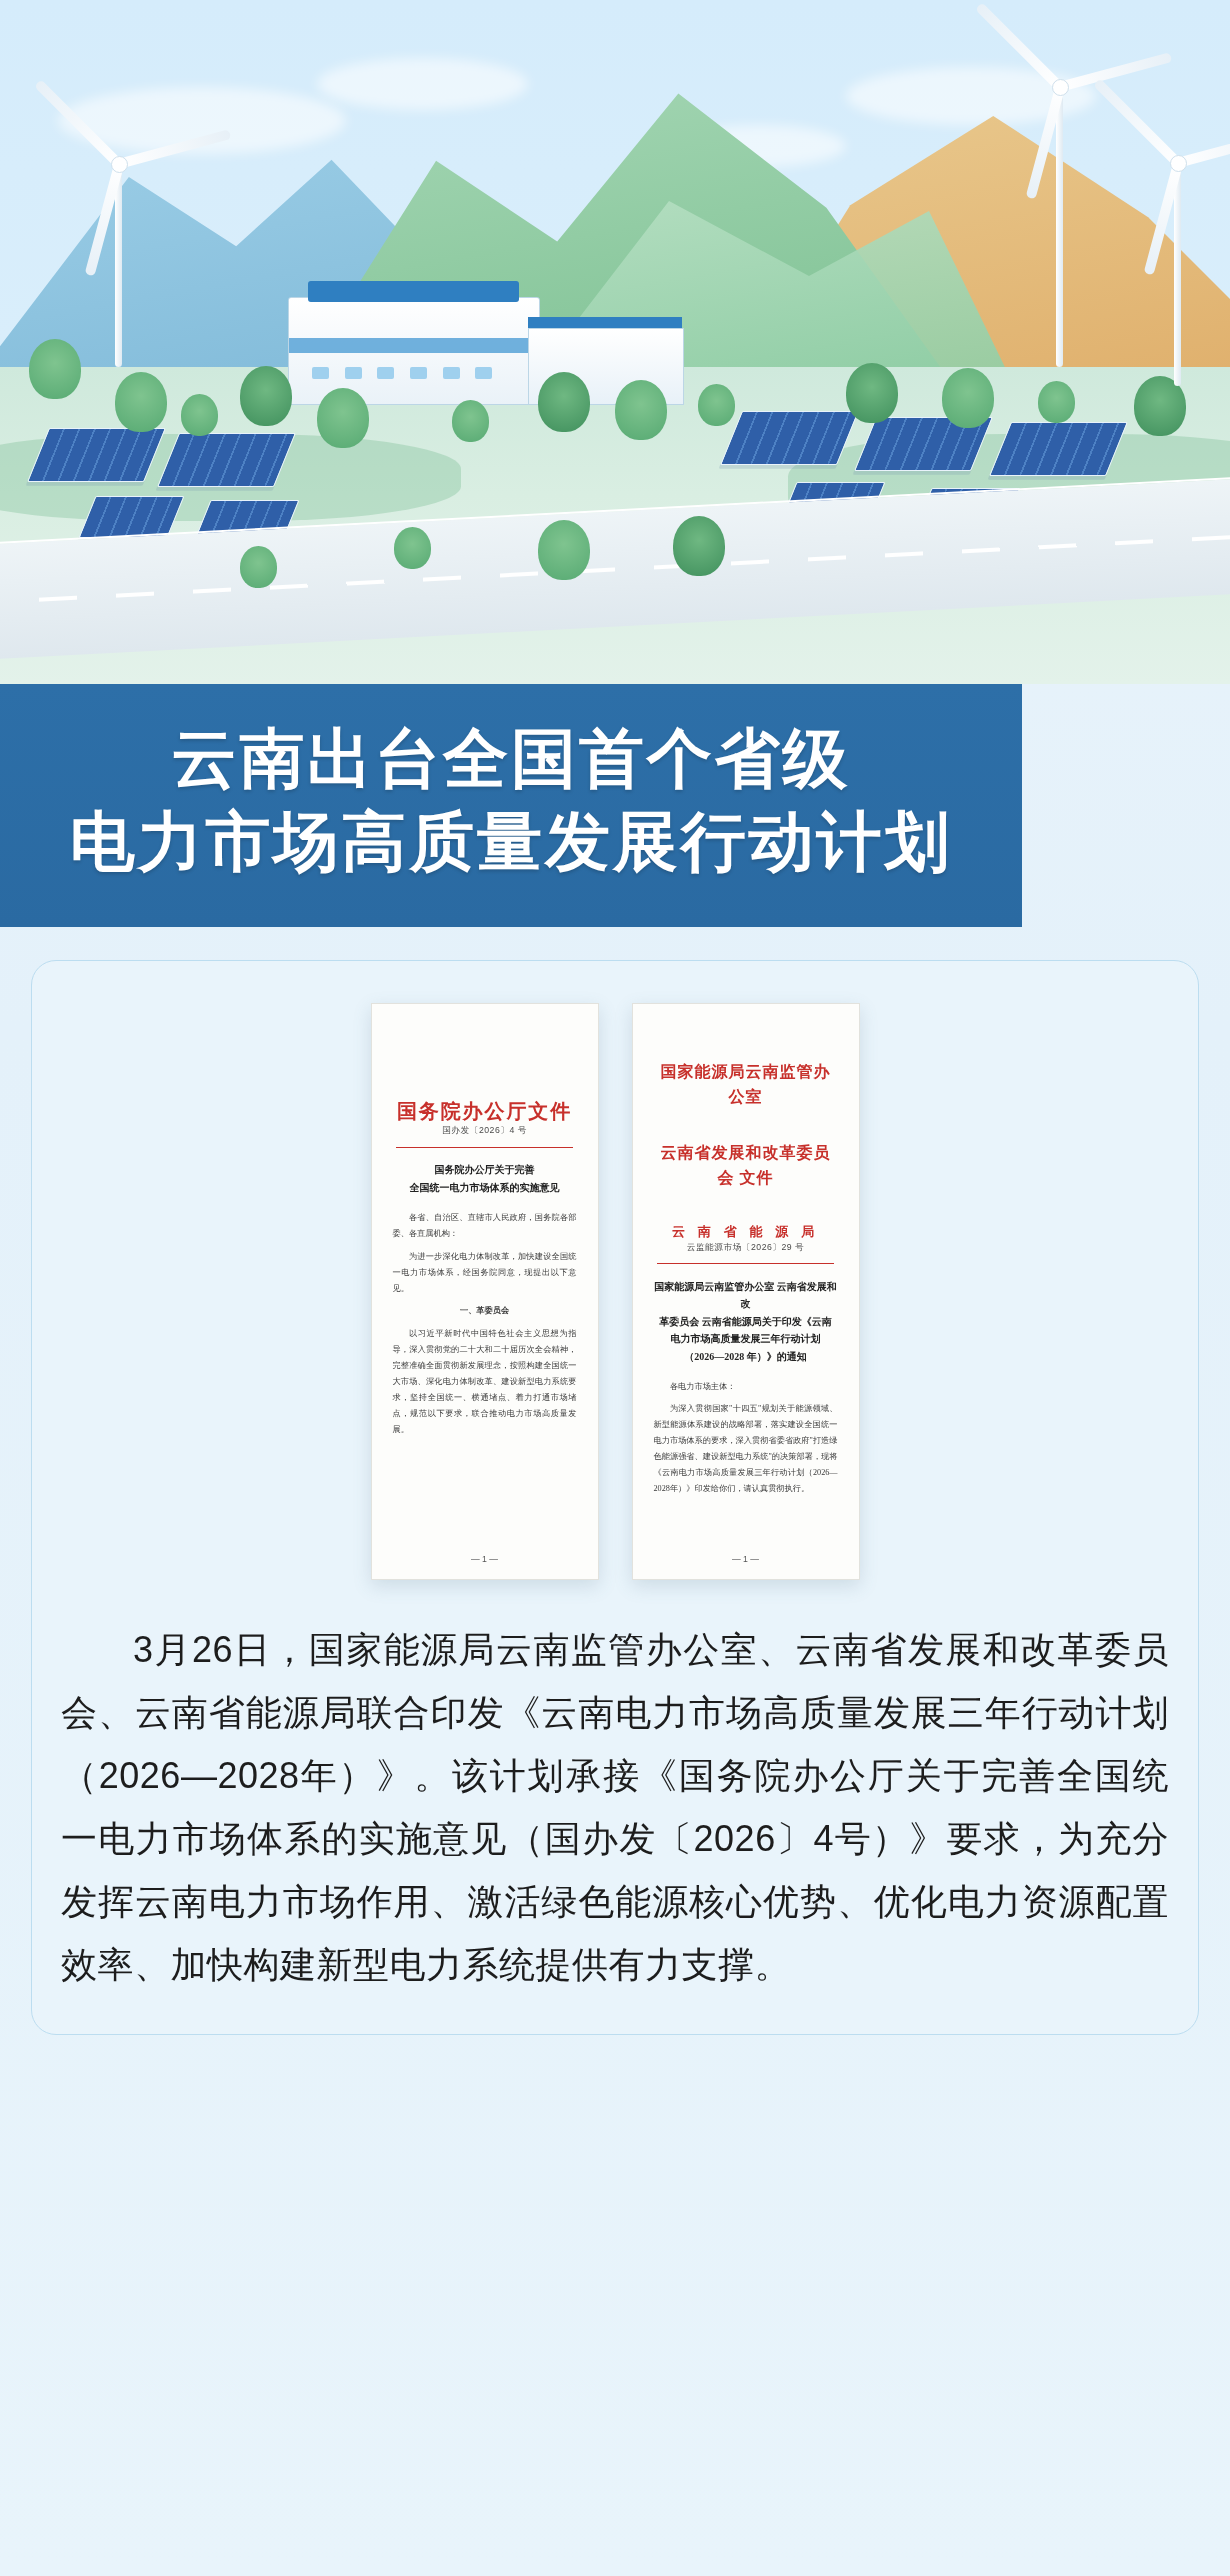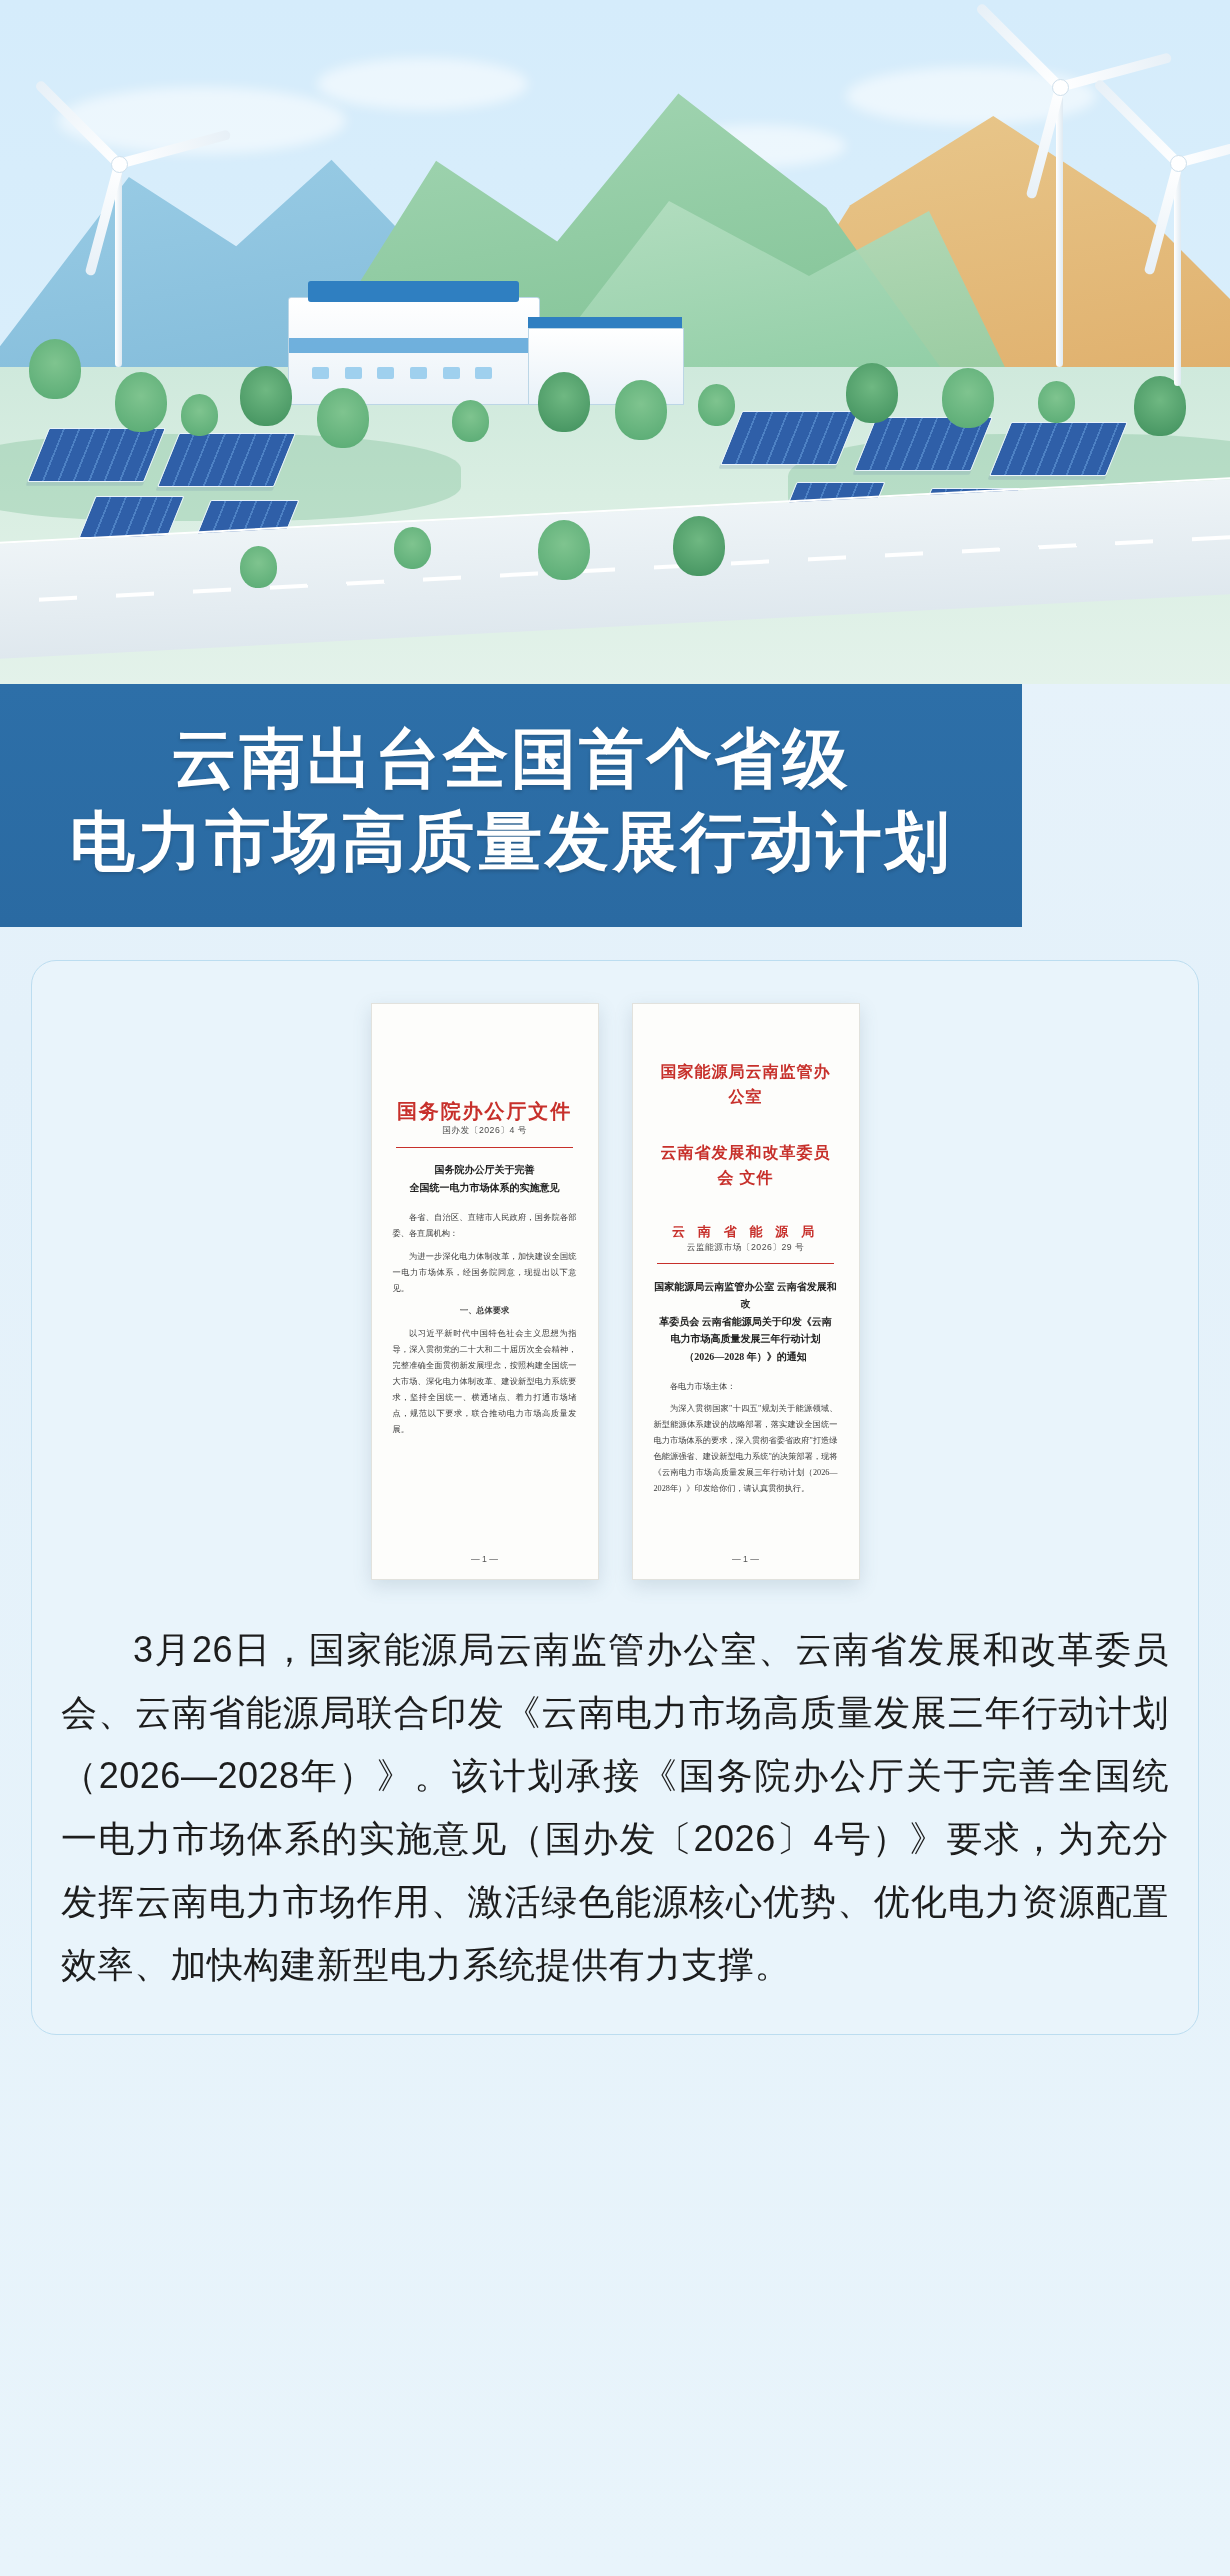--- a/index.html
+++ b/index.html
@@ -413,21 +413,21 @@
 
         <div class="doc doc1">
           <div class="doc-title">国务院办公厅文件</div>
           <div class="doc-no">国办发〔2026〕4 号</div>
           <div class="doc-rule"></div>
           <div class="doc-sub">国务院办公厅关于完善</div>
           <div class="doc-sub">全国统一电力市场体系的实施意见</div>
           <div class="doc-body">
             <p>各省、自治区、直辖市人民政府，国务院各部委、各直属机构：</p>
             <p>为进一步深化电力体制改革，加快建设全国统一电力市场体系，经国务院同意，现提出以下意见。</p>
-            <p class="center">一、总体要求</p>
+            <p class="center">一、革委员会</p>
             <p>以习近平新时代中国特色社会主义思想为指导，深入贯彻党的二十大和二十届历次全会精神，完整准确全面贯彻新发展理念，按照构建全国统一大市场、深化电力体制改革、建设新型电力系统要求，坚持全国统一、横通堵点、着力打通市场堵点，规范以下要求，联合推动电力市场高质量发展。</p>
           </div>
           <div class="doc-page">— 1 —</div>
         </div>
 
         <div class="doc doc2">
           <div class="doc-title-l">国家能源局云南监管办公室</div>
           <div class="doc-title-l">云南省发展和改革委员会 文件</div>
           <div class="doc-title-l big">云 南 省 能 源 局</div>
           <div class="doc-no">云监能源市场〔2026〕29 号</div>

